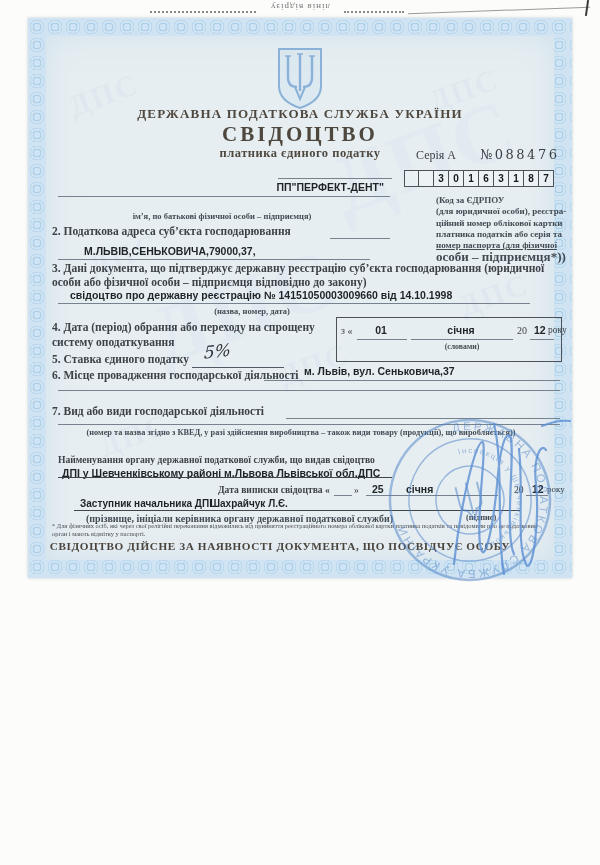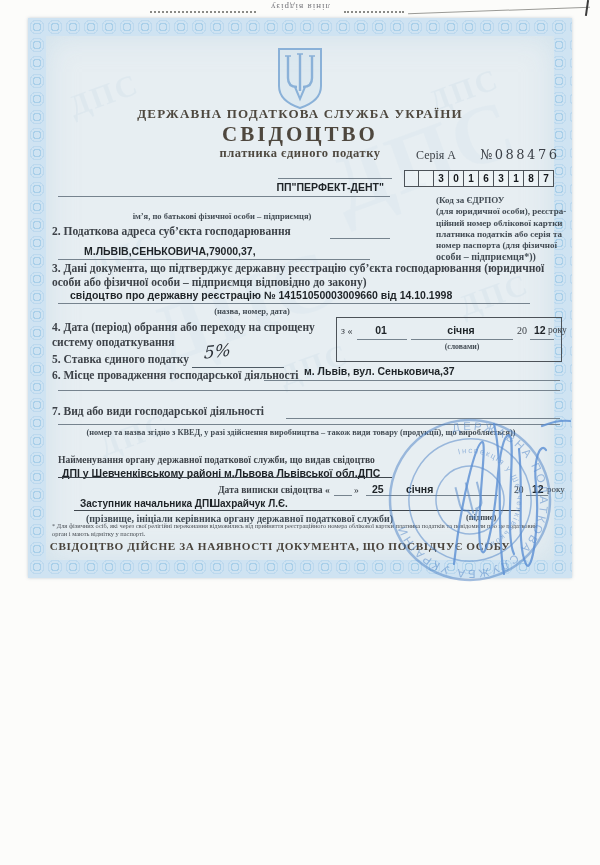--- a/index.html
+++ b/index.html
@@ -114,22 +114,22 @@
     </div>
     <div class="abs val" style="left:24px; top:163px; width:338px; text-align:right; padding-right:6px;">ПП"ПЕРФЕКТ-ДЕНТ"</div>
     <div class="uline" style="left:30px; top:178px; width:332px;"></div>
     <div class="abs cap center" style="left:24px; top:193px; width:340px;">ім’я, по батькові фізичної особи – підприємця)</div>
 
     <div class="abs" style="left:374px; top:177px; width:160px;margin-left:34px;">
       <div class="cap" style="font-size:9px; line-height:11.3px; text-align:left;">(Код за ЄДРПОУ</div>
       <div class="cap" style="font-size:9px; line-height:11.3px; text-align:left;">(для юридичної особи), реєстра-</div>
       <div class="cap" style="font-size:9px; line-height:11.3px; text-align:left;">ційний номер облікової картки</div>
       <div class="cap" style="font-size:9px; line-height:11.3px; text-align:left;">платника податків або серія та</div>
-      <div class="cap" style="font-size:9px; line-height:11.3px; text-align:left;">номер паспорта (для фізичної</div>
-      <div class="cap" style="font-size:10px; line-height:11.3px; text-align:left;">особи – підприємця*))</div>
+      <div class="cap" style="font-size:9px; line-height:11.3px; text-align:left;text-decoration:underline;">номер паспорта (для фізичної</div>
+      <div class="cap" style="font-size:13px; line-height:11.3px; text-align:left;">особи – підприємця*))</div>
     </div>
 
     <div class="abs lbl" style="left:24px; top:206px;">2. Податкова адреса суб’єкта господарювання</div>
     <div class="uline" style="left:302px; top:220px; width:60px;"></div>
     <div class="abs val" style="left:56px; top:227px;">М.ЛЬВІВ,СЕНЬКОВИЧА,79000,37,</div>
     <div class="uline" style="left:30px; top:241px; width:312px;"></div>
 
     <div class="abs lbl" style="left:24px; top:243px; width:508px;">3. Дані документа, що підтверджує державну реєстрацію суб’єкта господарювання (юридичної</div>
     <div class="abs lbl" style="left:24px; top:257px; width:508px;">особи або фізичної особи – підприємця відповідно до закону)</div>
     <div class="abs val" style="left:42px; top:271px;">свідоцтво про державну реєстрацію № 14151050003009660 від 14.10.1998</div>

